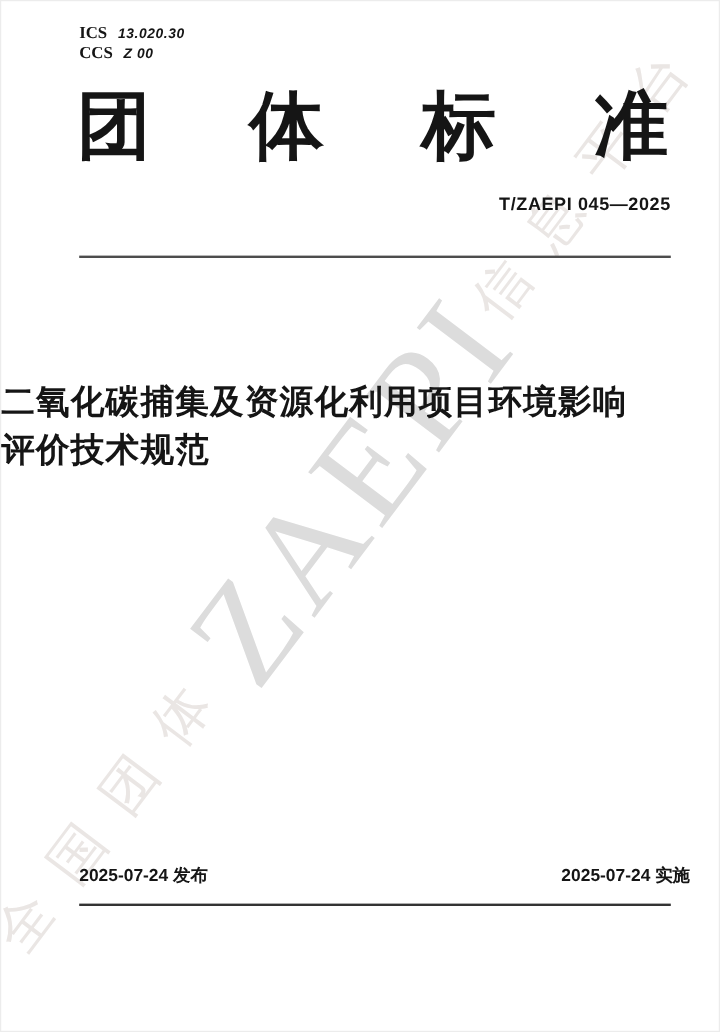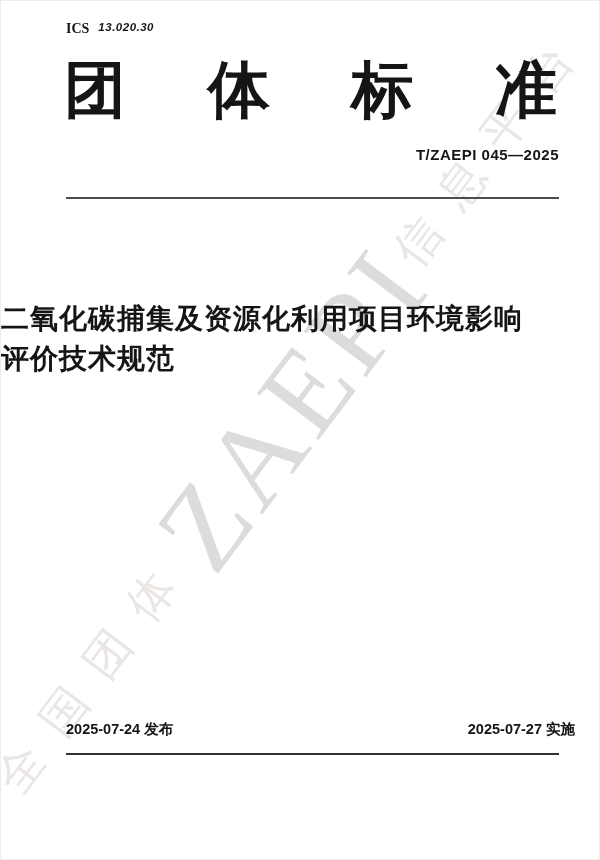--- a/index.html
+++ b/index.html
@@ -20,21 +20,21 @@
     font-size:46px;letter-spacing:26px;color:#eae6e4;
     font-family:"Liberation Sans",sans-serif;
   }
   .wm-en{
     font-size:118px;line-height:1;letter-spacing:6px;color:#dcdcdc;
     font-family:"Liberation Serif",serif;margin:0 4px;
   }
   
   .content{position:relative;z-index:1;}
   .ics-block{padding:20px 0 0 65px;}
-  .ics-row{display:flex;align-items:flex-start;gap:9px;font-weight:bold;}
+  .ics-row{display:flex;align-items:center;gap:9px;font-weight:bold;}
   .ics-label{font-size:14px;font-family:"Liberation Serif",serif;}
   .ics-value{font-size:11.5px;letter-spacing:0.5px;font-style:italic;}
   .doc-type{
     display:flex;justify-content:space-between;
     margin:20px 42px 0 63px;
     font-size:62px;font-weight:bold;line-height:1.05;
   }
   .std-number{
     text-align:right;padding-right:40px;margin-top:24px;
     font-size:15px;font-weight:bold;letter-spacing:0.5px;
@@ -78,20 +78,24 @@
     <span class="wm-cn">信息平台</span>
   </div>
 
   <div class="content">
 
     <div class="ics-block">
       <div class="ics-row">
         <span class="ics-label">ICS</span>
         <span class="ics-value">13.020.30</span>
       </div>
+      <div class="ics-row">
+        <span class="ics-label">CCS</span>
+        <span class="ics-value">Z 00</span>
+      </div>
     </div>
 
     <div class="doc-type">
       <span>团</span>
       <span>体</span>
       <span>标</span>
       <span>准</span>
     </div>
 
     <div class="std-number">T/ZAEPI 045—2025</div>
@@ -99,20 +103,20 @@
     <hr class="rule-top">
 
     <div class="title-cn">
       <div>二氧化碳捕集及资源化利用项目环境影响</div>
       <div>评价技术规范</div>
     </div>
 
 
     <div class="dates-row">
       <span>2025-07-24 发布</span>
-      <span>2025-07-27 实施</span>
+      <span>2025-07-24 实施</span>
     </div>
 
     <hr class="rule-bottom">
 
 
   </div>
 </div>
 
 </body></html>

